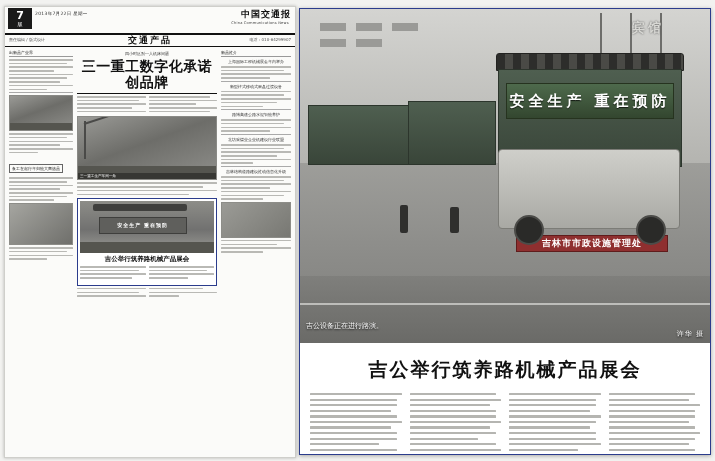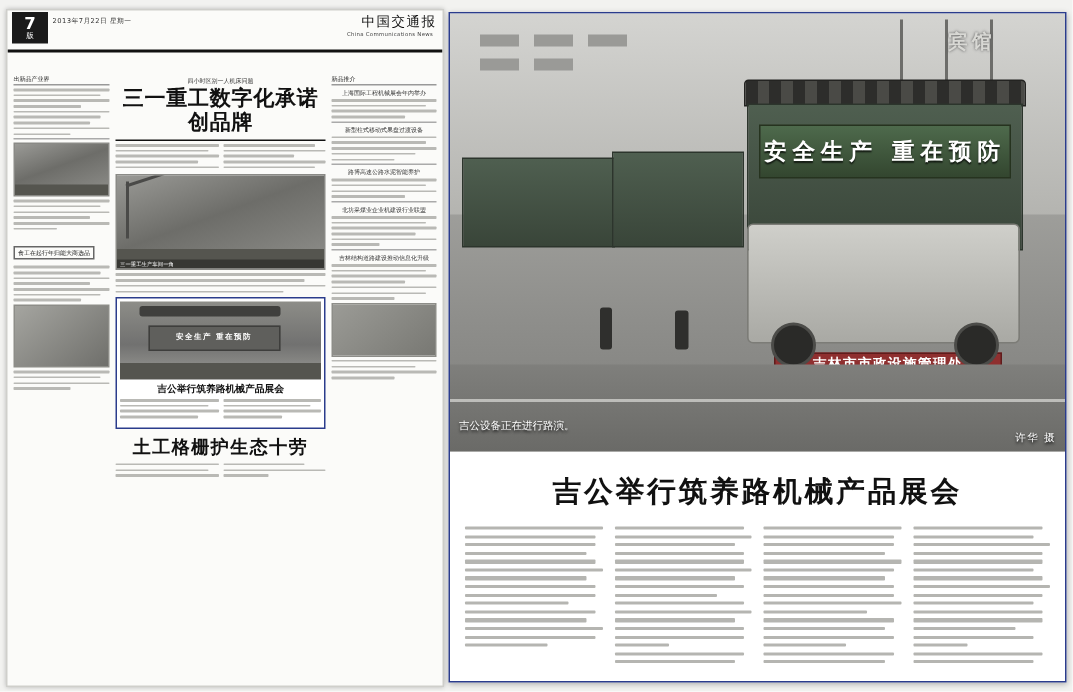--- a/index.html
+++ b/index.html
@@ -27,21 +27,21 @@
     position:absolute;left:3px;top:1px;width:24px;height:20px;
     background:#1a1a1a;color:#fff;font-size:11px;line-height:13px;
     text-align:center;font-weight:bold;font-family:"DejaVu Sans",sans-serif;
     padding-top:1px;
   }
   .np-folio small{display:block;font-size:5px;line-height:5px;font-weight:normal;}
   .np-date{position:absolute;left:30px;top:4px;font-size:4.5px;color:#333;letter-spacing:.3px;}
   .np-masthead{
     position:absolute;right:4px;top:1px;text-align:center;color:#111;
   }
-  .np-masthead .mh-cn{font-size:9px;font-weight:normal;letter-spacing:1px;margin-left:12px;}
+  .np-masthead .mh-cn{font-size:9px;font-weight:bold;letter-spacing:1px;margin-left:12px;}
   .np-masthead .mh-en{font-size:3.6px;letter-spacing:.2px;color:#444;}
   .np-secbar{
     position:absolute;left:0;right:0;top:26px;height:13px;
     border-bottom:1px solid #111;
   }
   .np-secbar .sec-title{
     position:absolute;left:50%;transform:translateX(-50%);top:1px;
     font-size:9px;font-weight:bold;letter-spacing:2px;color:#111;
   }
   .np-secbar .sec-left{position:absolute;left:4px;top:4px;font-size:4px;color:#555;}
@@ -106,21 +106,21 @@
   .np-smallphoto{height:40px;background:linear-gradient(140deg,#a5a5a0,#6f6f6b);border:1px solid #8d8d88;}
   .np-smallphoto2{height:34px;background:linear-gradient(140deg,#9b9b96,#787873);border:1px solid #8d8d88;}
 
   
   .clip{
     position:absolute;left:299px;top:8px;width:410px;height:445px;
     background:#fff;border:1.5px solid #2b3c8c;
     box-shadow:0 1px 4px rgba(0,0,0,.3);overflow:hidden;
   }
   .clip-photo{
-    position:relative;height:292px;overflow:hidden;
+    position:relative;height:334px;overflow:hidden;
     background:linear-gradient(180deg,#c9c9c6 0%,#a8a8a4 30%,#8e8e8b 70%,#7d7d7a 100%);
   }
   
   .bg-building{
     position:absolute;left:0;top:0;right:0;height:46%;
     background:linear-gradient(180deg,#d4d4d1,#b4b4b0);
   }
   .bg-win{position:absolute;background:#9a9a97;}
   .hotel-sign{
     position:absolute;right:46px;top:10px;color:#d8d8d4;font-size:13px;font-weight:bold;
@@ -184,20 +184,25 @@
         <span>7</span>
         <small>版</small>
       </div>
       <div class="np-date">2013年7月22日 星期一</div>
       <div class="np-masthead">
         <div class="mh-cn">中国交通报</div>
         <div class="mh-en">China Communications News</div>
       </div>
     </div>
 
+    <div class="np-secbar">
+      <div class="sec-left">责任编辑 / 版式设计</div>
+      <div class="sec-title">交通产品</div>
+      <div class="sec-right">电话：010-64299907</div>
+    </div>
 
     <div class="np-body">
       <div class="np-cols">
 
         <div class="np-col c1">
           <div class="kicker">出新品产业界</div>
           <div class="textblock">
             <div class="tline s100"></div>
               <div class="tline s90"></div>
             <div class="tline s100"></div>
@@ -280,21 +285,20 @@
                 <div class="tline s90"></div>
               <div class="tline s100"></div>
                 <div class="tline s80"></div>
               <div class="tline s100"></div>
                 <div class="tline s90"></div>
               <div class="tline s100"></div>
                 <div class="tline s60"></div>
             </div>
           </div>
 
-          <div class="np-bottom-head">土工格栅护生态十劳</div>
           <div class="textblock twocol">
             <div class="tline s100"></div>
               <div class="tline s90"></div>
             <div class="tline s100"></div>
               <div class="tline s80"></div>
             <div class="tline s100"></div>
               <div class="tline s45"></div>
           </div>
         </div>
 

